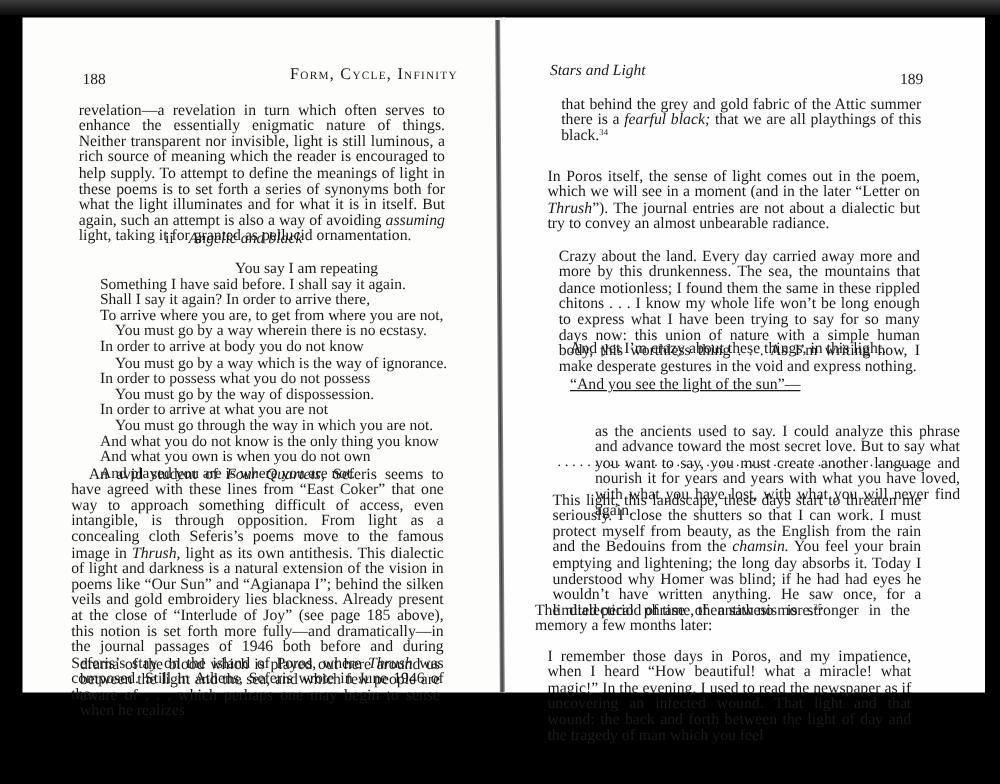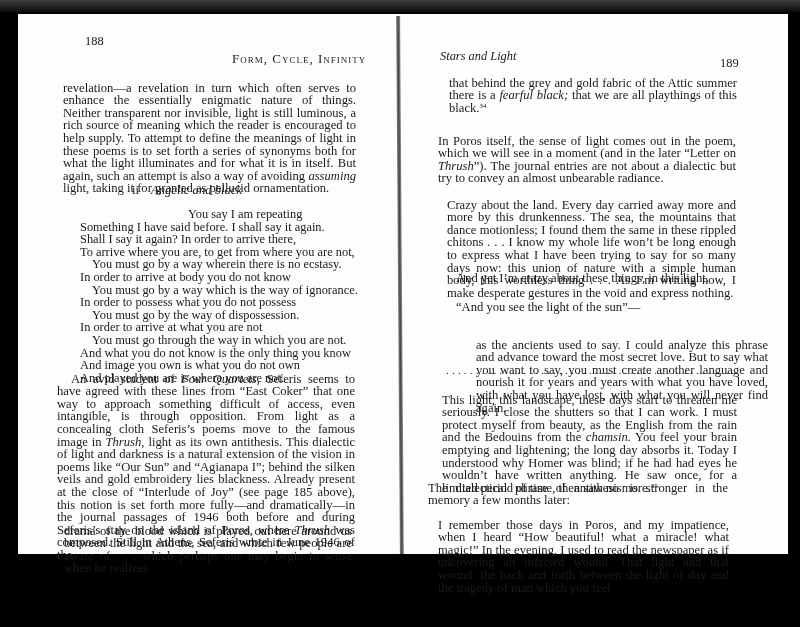--- a/index.html
+++ b/index.html
@@ -10,38 +10,38 @@
   .topband { position: absolute; left: 0; top: 0; width: 800px; height: 12px;
     background: linear-gradient(#3a3f3a, #0a0a0a); }
   .sheet { position: absolute; top: 14px; height: 540px; background: #fdfdfb; }
   .sheet.left { left: 18px; width: 386px; }
   .sheet.right { left: 402px; width: 386px; background: #fefefe; }
   .gutter { position: absolute; left: 398px; top: 16px; width: 4px; height: 538px;
     background: linear-gradient(90deg, #888, #444, #999); transform: skewX(0.4deg); }
   .page { position: absolute; font-size: 12.6px; line-height: 12.6px; }
   .page p, .page .line { margin: 0; }
   .runhead { position: absolute; font-size: 12.4px; }
-  .pnum-left { left: 66px; top: 34px; margin-left: 19px; }
+  .pnum-left { left: 66px; top: 56px; }
   .title-left { left: 232px; top: 51px; letter-spacing: 1px; font-variant: small-caps; font-size: 13px; }
   .title-right { left: 440px; top: 49px; font-style: italic; }
   .pnum-right { left: 720px; top: 56px; }
   .just { text-align: justify; text-align-last: left; }
   .body-left { position: absolute; left: 63px; top: 69px; width: 293px; }
   .section { position: absolute; left: 84px; top: 184px; font-size: 12.6px; }
   .section em { margin-left: 12px; }
   .poem { position: absolute; left: 80px; top: 208px; width: 290px; font-size: 12.4px; line-height: 12.6px; }
   .poem .indent { padding-left: 12px; }
   .poem .first { padding-left: 108px; }
   .para-left2 { position: absolute; left: 57px; top: 360px; width: 298px; }
   .quote-left { position: absolute; left: 64px; top: 512px; width: 288px; }
   .quote-right1 { position: absolute; left: 449px; top: 64px; width: 288px; }
   .para-right1 { position: absolute; left: 438px; top: 122px; width: 298px; }
   .block-right { position: absolute; left: 447px; top: 186px; width: 289px; }
   .r-line1 { position: absolute; left: 456px; top: 272px; }
-  .r-line2 { position: absolute; left: 456px; top: 301px; }
+  .r-line2 { position: absolute; left: 456px; top: 301px; text-decoration: underline; }
   .block-right2 { position: absolute; left: 443px; top: 326px; width: 292px; margin-left: 33px; }
   .dots { position: absolute; left: 446px; top: 364px; width: 290px; letter-spacing: 3.2px; overflow: hidden; white-space: nowrap; font-size: 11px; }
   .block-right3 { position: absolute; left: 442px; top: 381px; width: 295px; }
   .para-right2 { position: absolute; left: 428px; top: 469px; width: 300px; }
   .block-right4 { position: absolute; left: 438px; top: 506px; width: 291px; }
   em, .it { font-style: italic; }
   sup { font-size: 7px; vertical-align: 4px; line-height: 0; }
 </style>
 </head>
 <body>
@@ -66,21 +66,21 @@
   <div class="line">Shall I say it again? In order to arrive there,</div>
   <div class="line">To arrive where you are, to get from where you are not,</div>
   <div class="line indent">You must go by a way wherein there is no ecstasy.</div>
   <div class="line">In order to arrive at body you do not know</div>
   <div class="line indent">You must go by a way which is the way of ignorance.</div>
   <div class="line">In order to possess what you do not possess</div>
   <div class="line indent">You must go by the way of dispossession.</div>
   <div class="line">In order to arrive at what you are not</div>
   <div class="line indent">You must go through the way in which you are not.</div>
   <div class="line">And what you do not know is the only thing you know</div>
-  <div class="line">And image you own is what you do not own</div>
+  <div class="line">And what you own is when you do not own</div>
   <div class="line">And played you are is where you are not.</div>
 </div>
 
 <p class="page just para-left2" style="position:absolute;left:57px;top:360px;width:298px;text-indent:14px;">
   <span>An avid student of </span><em>Four Quartets,</em><span> Seferis seems to have agreed with these lines from “East Coker” that one way to approach something difficult of access, even intangible, is through opposition. From light as a concealing cloth Seferis’s poems move to the famous image in </span><em>Thrush,</em><span> light as its own antithesis. This dialectic of light and darkness is a natural extension of the vision in poems like “Our Sun” and “Agianapa I”; behind the silken veils and gold embroidery lies blackness. Already present at the close of “Interlude of Joy” (see page 185 above), this notion is set forth more fully—and dramatically—in the journal passages of 1946 both before and during Seferis’s stay on the island of Poros, where </span><em>Thrush</em><span> was composed. Still in Athens, Seferis wrote in June 1946 of the</span>
 </p>
 
 <p class="page just quote-left" style="position:absolute;left:64px;top:512px;width:288px;">drama of the blood which is played out here around us between the light and the sea, and which few people are aware of . . . which perhaps one may begin to sense when he realizes</p>
 
 <div class="runhead title-right">Stars and Light</div>

